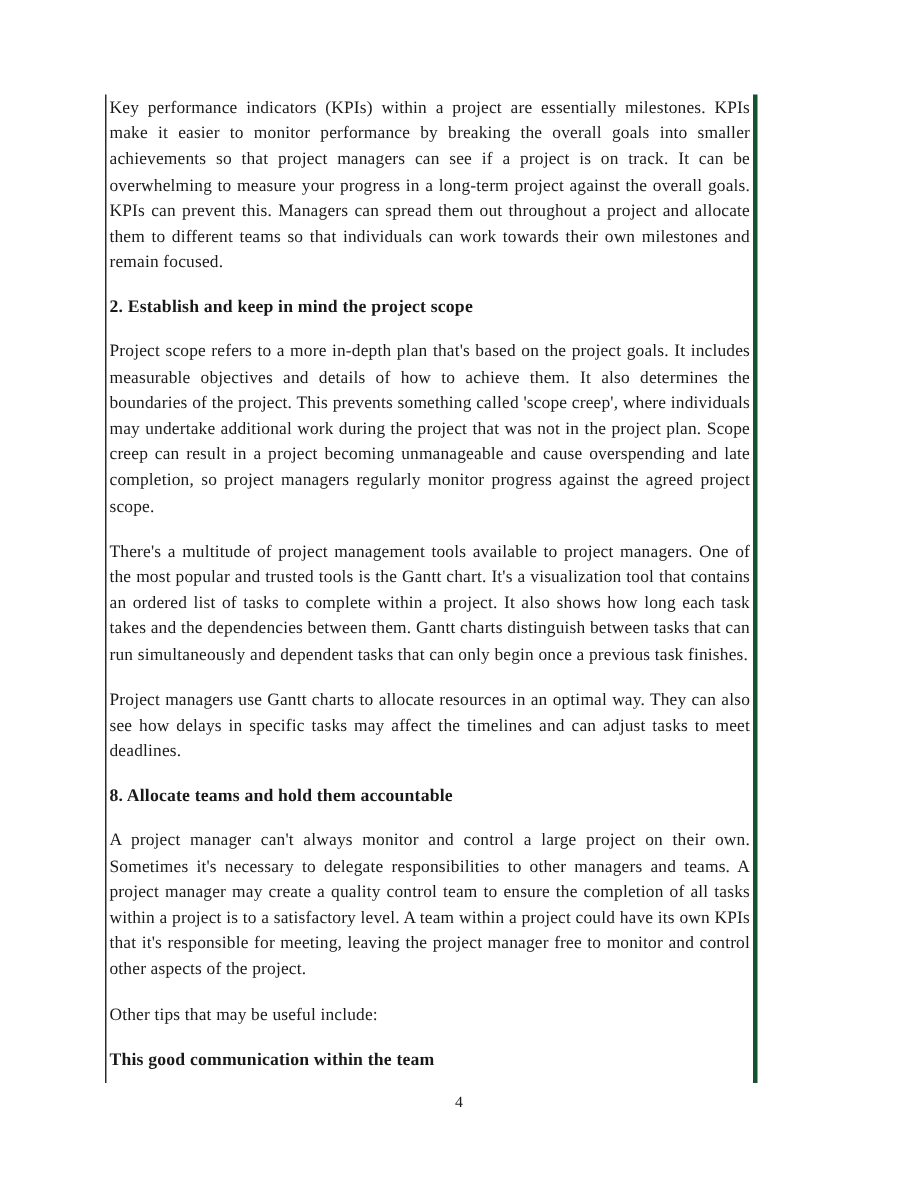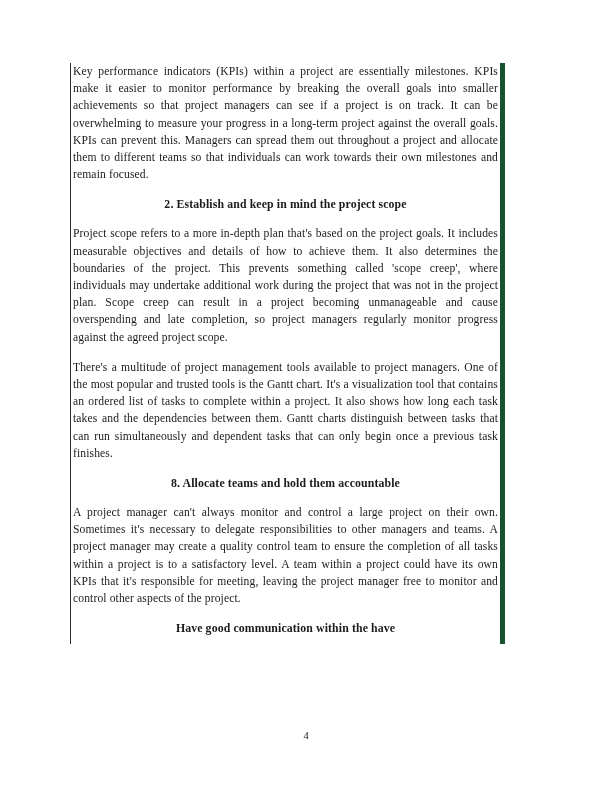--- a/index.html
+++ b/index.html
@@ -25,21 +25,21 @@
     background: #ffffff;
   }
 
   
   #content {
     position: absolute;
     left: 70px;
     top: 63px;
     width: 435px;
     border-left: 1px solid #2b2b2b;
-    border-right: 5px solid #14532d;
+    border-right: 3px solid #14532d;
     box-sizing: border-box;
     padding: 0 0 8px 0;
   }
 
   .col-inner {
     padding: 0 2px 0 2px;
   }
 
   p.body-text {
     margin: 0 0 13px 0;
@@ -49,21 +49,21 @@
     text-justify: inter-word;
     hyphens: none;
     letter-spacing: 0.01em;
   }
 
   h2.section-heading {
     margin: 0 0 13px 0;
     font-size: 11.8px;
     line-height: 16px;
     font-weight: bold;
-    text-align: center;
+    text-align: left;
     letter-spacing: 0.01em;
   }
 
   p.body-text:last-child,
   h2.section-heading:last-child {
     margin-bottom: 0;
   }
 
   #page-number {
     position: absolute;
@@ -81,21 +81,23 @@
 <body>
 
 <div id="page">
 
   <div id="content">
     <div class="col-inner">
       <p class="body-text">Key performance indicators (KPIs) within a project are essentially milestones. KPIs make it easier to monitor performance by breaking the overall goals into smaller achievements so that project managers can see if a project is on track. It can be overwhelming to measure your progress in a long-term project against the overall goals. KPIs can prevent this. Managers can spread them out throughout a project and allocate them to different teams so that individuals can work towards their own milestones and remain focused.</p>
       <h2 class="section-heading">2. Establish and keep in mind the project scope</h2>
       <p class="body-text">Project scope refers to a more in-depth plan that's based on the project goals. It includes measurable objectives and details of how to achieve them. It also determines the boundaries of the project. This prevents something called 'scope creep', where individuals may undertake additional work during the project that was not in the project plan. Scope creep can result in a project becoming unmanageable and cause overspending and late completion, so project managers regularly monitor progress against the agreed project scope.</p>
       <p class="body-text">There's a multitude of project management tools available to project managers. One of the most popular and trusted tools is the Gantt chart. It's a visualization tool that contains an ordered list of tasks to complete within a project. It also shows how long each task takes and the dependencies between them. Gantt charts distinguish between tasks that can run simultaneously and dependent tasks that can only begin once a previous task finishes.</p>
+      <p class="body-text">Project managers use Gantt charts to allocate resources in an optimal way. They can also see how delays in specific tasks may affect the timelines and can adjust tasks to meet deadlines.</p>
       <h2 class="section-heading">8. Allocate teams and hold them accountable</h2>
       <p class="body-text">A project manager can't always monitor and control a large project on their own. Sometimes it's necessary to delegate responsibilities to other managers and teams. A project manager may create a quality control team to ensure the completion of all tasks within a project is to a satisfactory level. A team within a project could have its own KPIs that it's responsible for meeting, leaving the project manager free to monitor and control other aspects of the project.</p>
-      <h2 class="section-heading">Have good communication within the have</h2>
+      <p class="body-text">Other tips that may be useful include:</p>
+      <h2 class="section-heading">This good communication within the team</h2>
     </div>
   </div>
 
   <div id="page-number">4</div>
 
 </div>
 
 </body></html>

